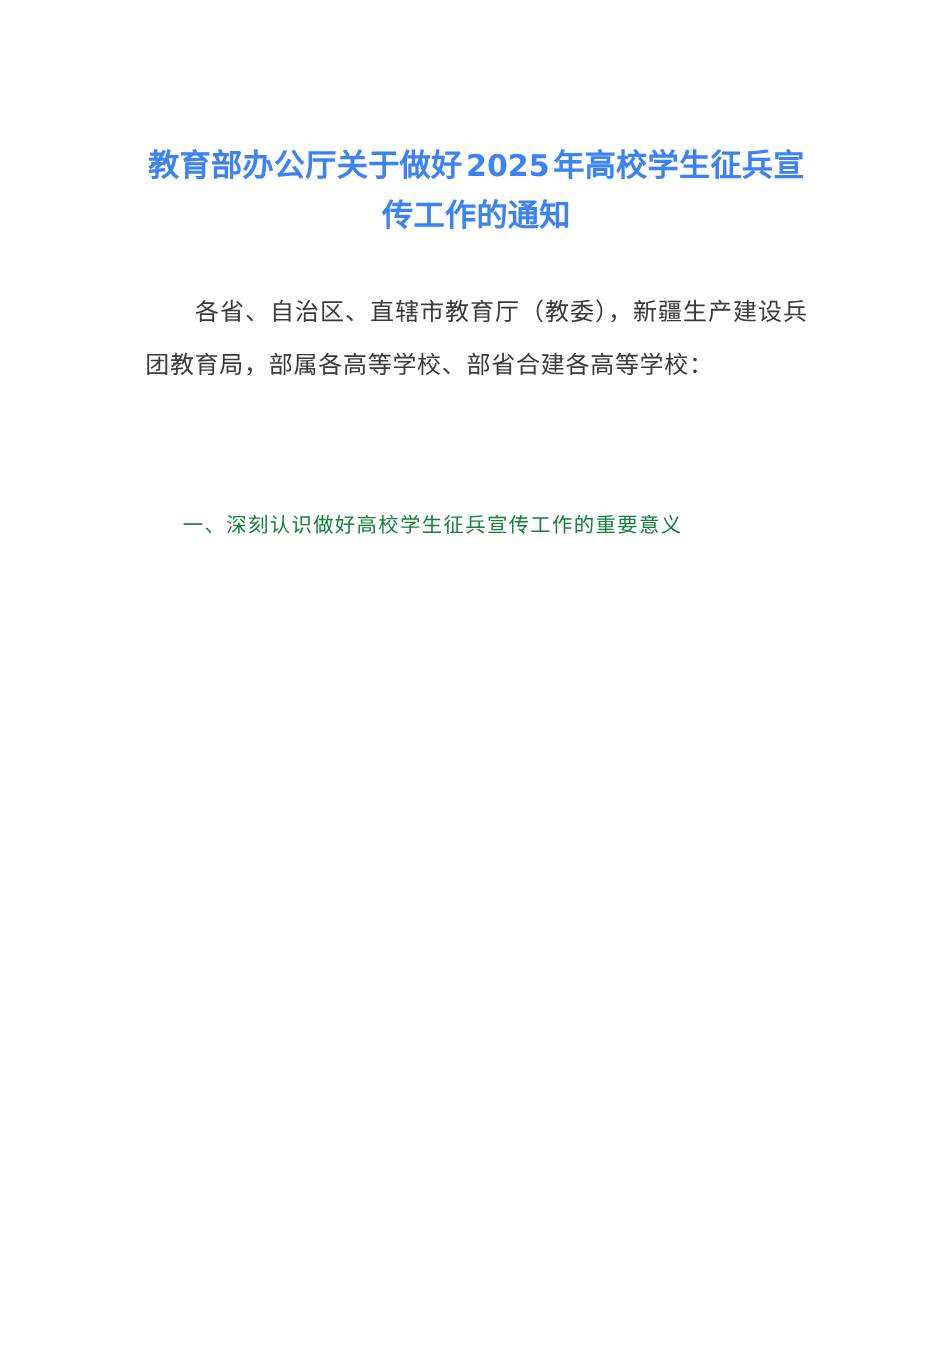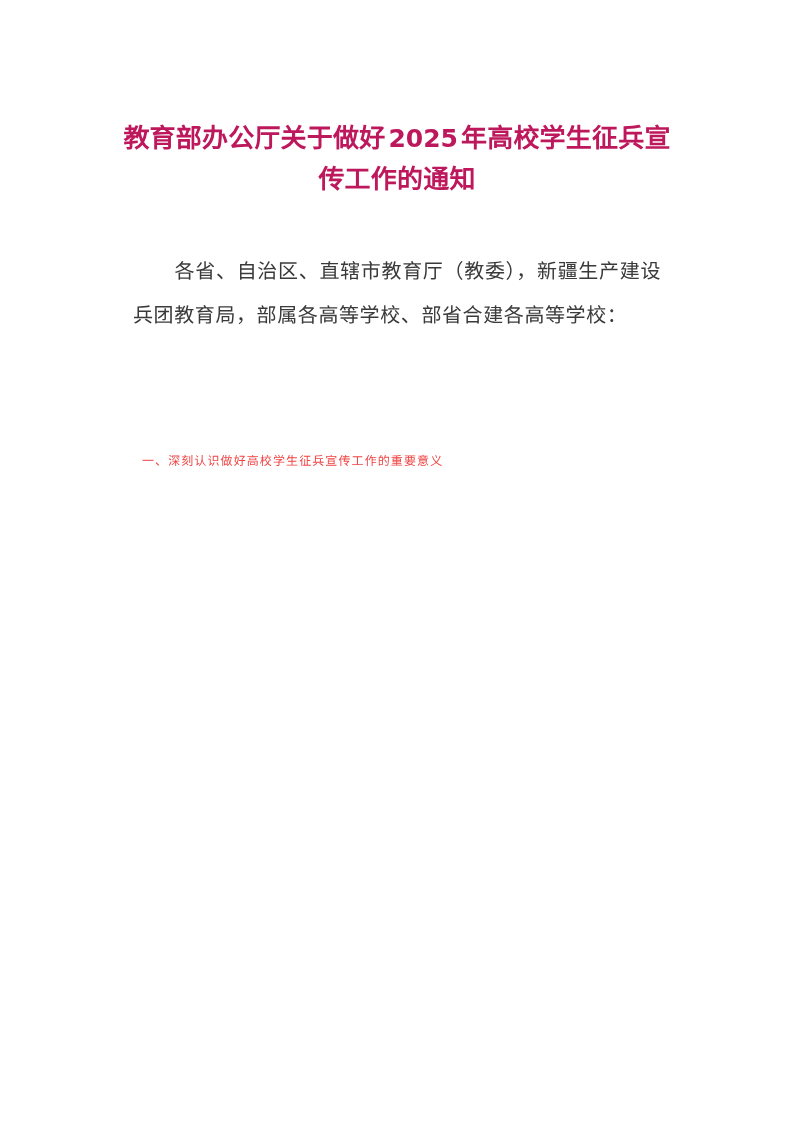--- a/index.html
+++ b/index.html
@@ -33,28 +33,28 @@
 
   
   .doc-title {
     margin: 0;
     padding-top: 118px;
     font-family: "DejaVu Serif", "Liberation Serif", serif;
     font-size: 26px;
     font-weight: 700;
     line-height: 41px;
     text-align: center;
-    color: #be185d;
+    color: #3b82f6;
     letter-spacing: 0.2px;
     word-break: break-all;
   }
 
   
   .para {
-    margin: 16px;
+    margin: 4px;
     font-family: "DejaVu Serif", "Liberation Serif", serif;
     font-size: 20px;
     line-height: 43.5px;
     color: #3a3a3a;
     text-align: justify;
     text-justify: inter-character;
     text-align-last: left;
     word-break: break-all;
     letter-spacing: 0.6px;
   }
@@ -69,23 +69,23 @@
   }
 
   .gap-title {
     height: 34px;
   }
 
   
   .section-heading {
     margin: 0;
     font-family: "DejaVu Serif", "Liberation Serif", serif;
-    font-size: 12px;
+    font-size: 17px;
     line-height: 43.5px;
-    color: #ef4444;
+    color: #15803d;
     text-indent: 2.08em;
     text-align: left;
     letter-spacing: 1.1px;
     word-break: break-all;
   }
 
   
   .num {
     font-family: "DejaVu Sans", "Liberation Sans", sans-serif;
     font-weight: 700;

